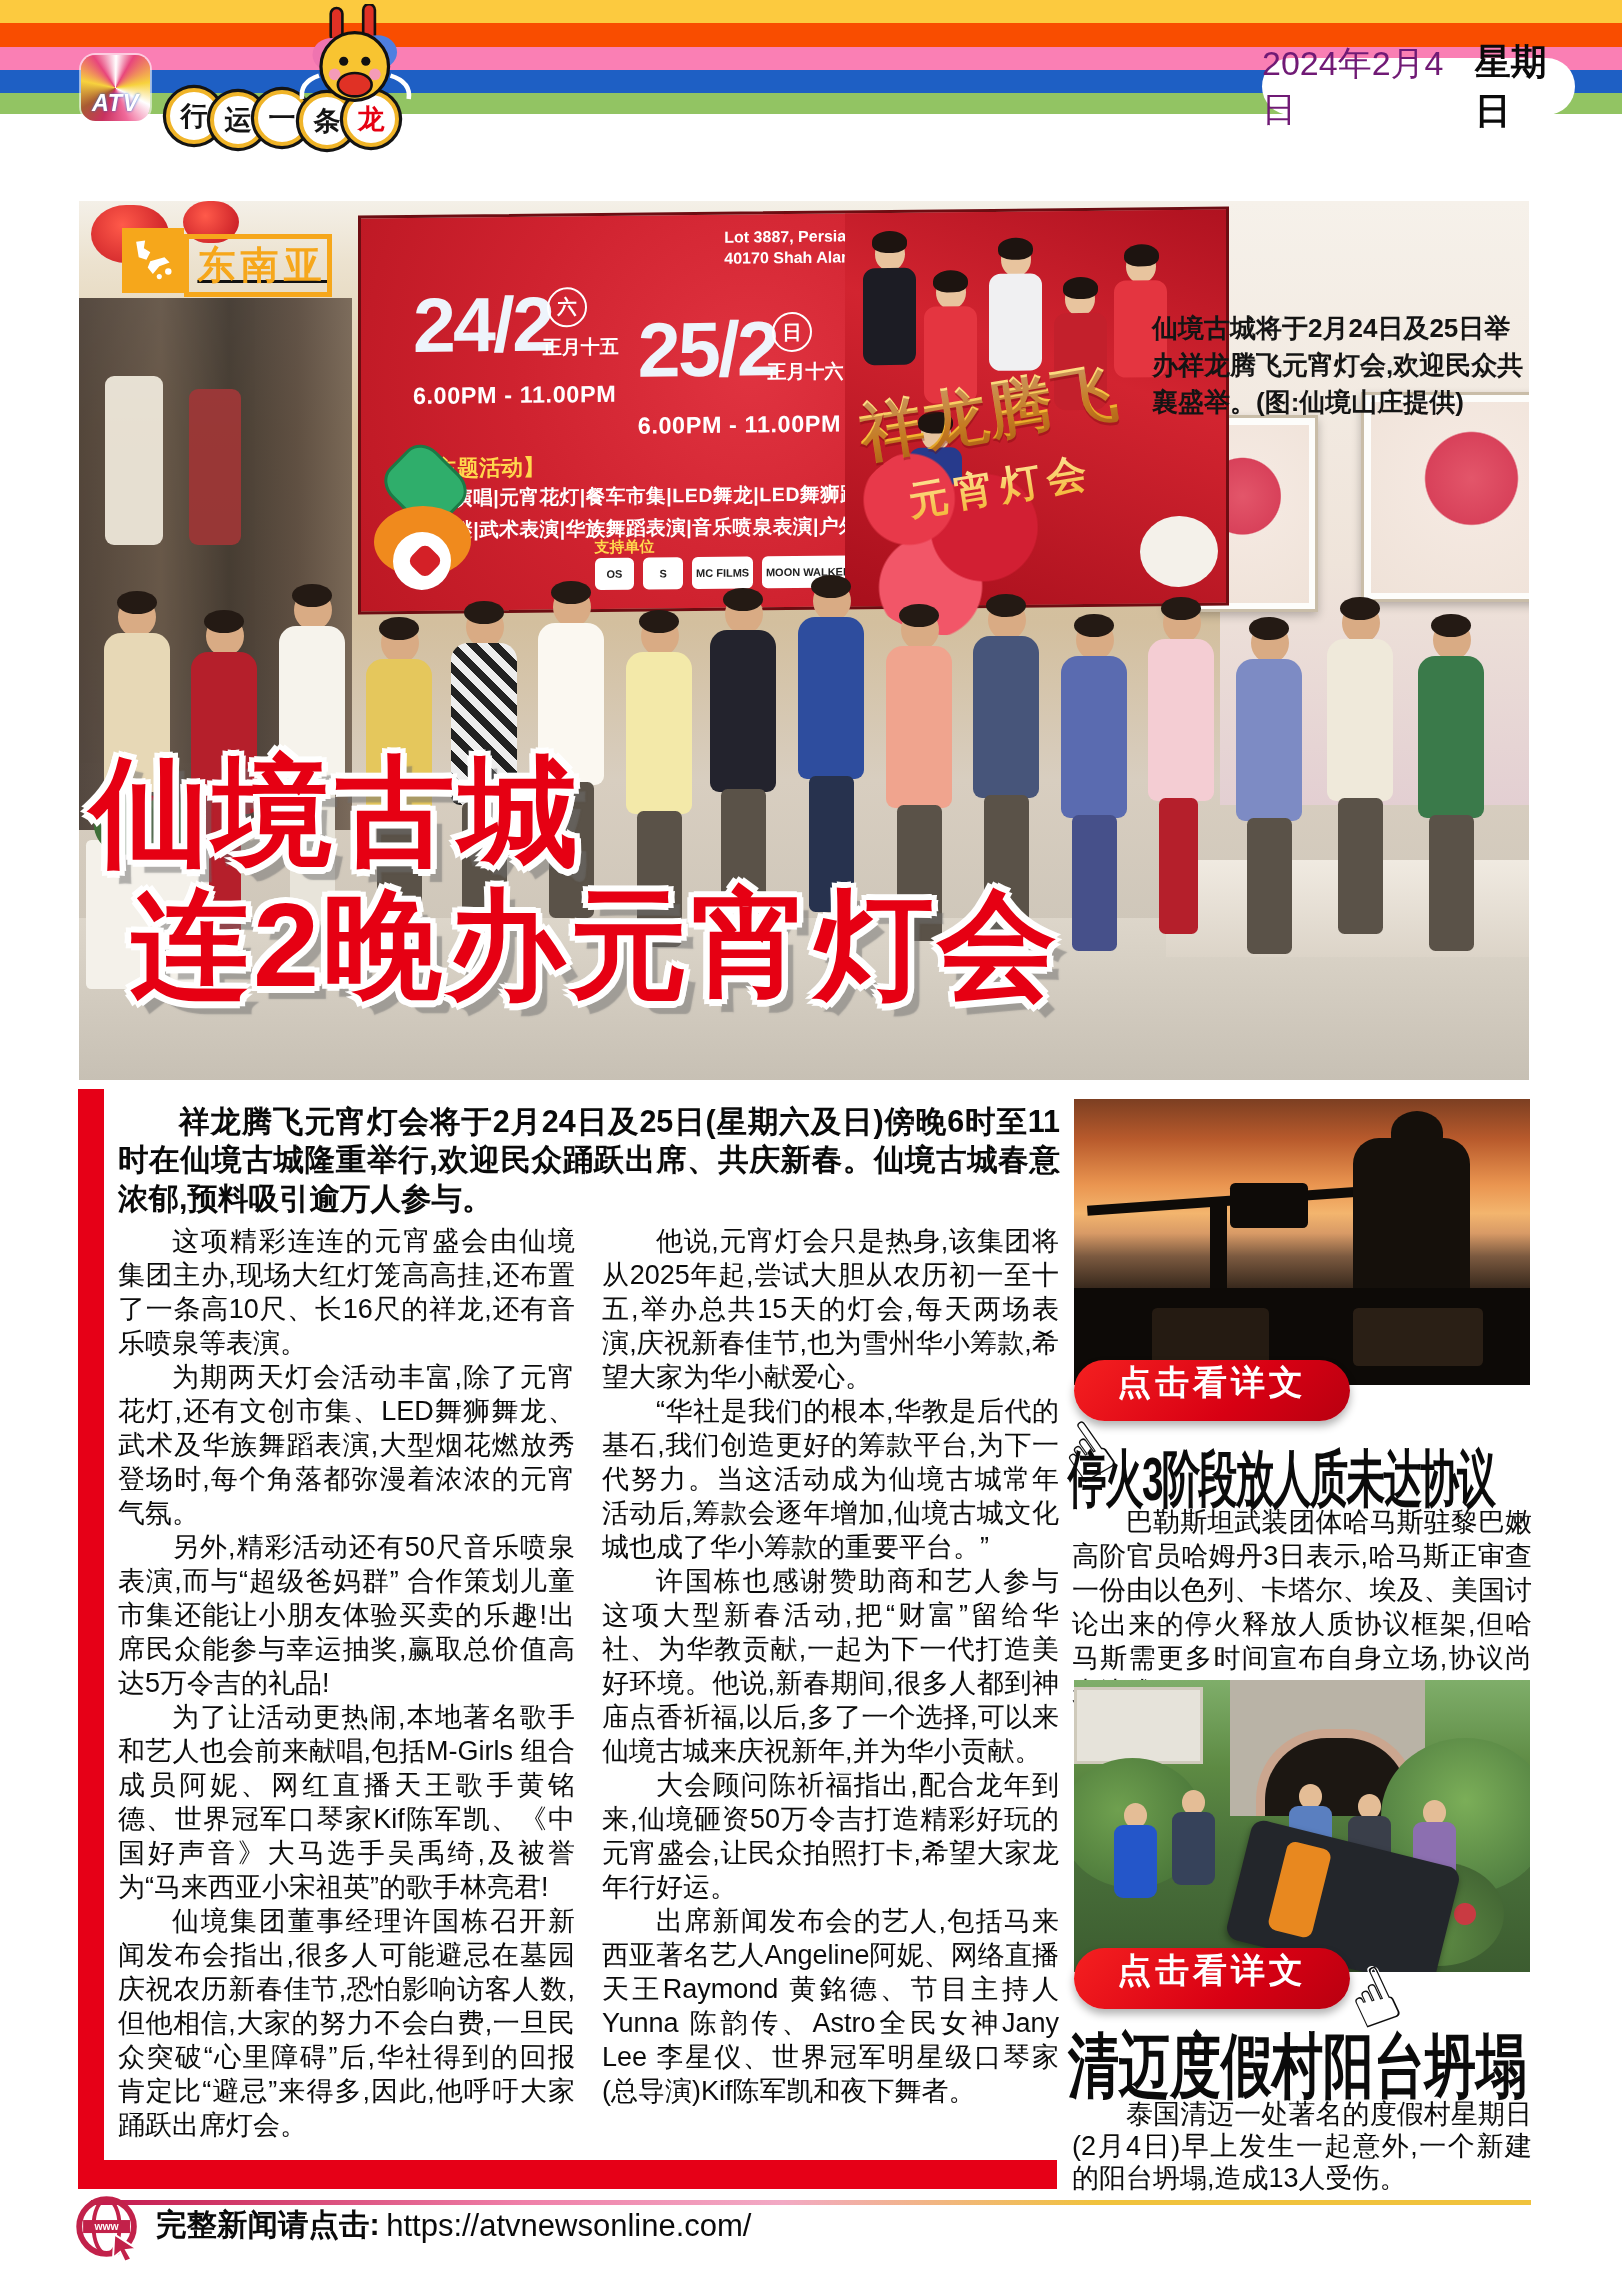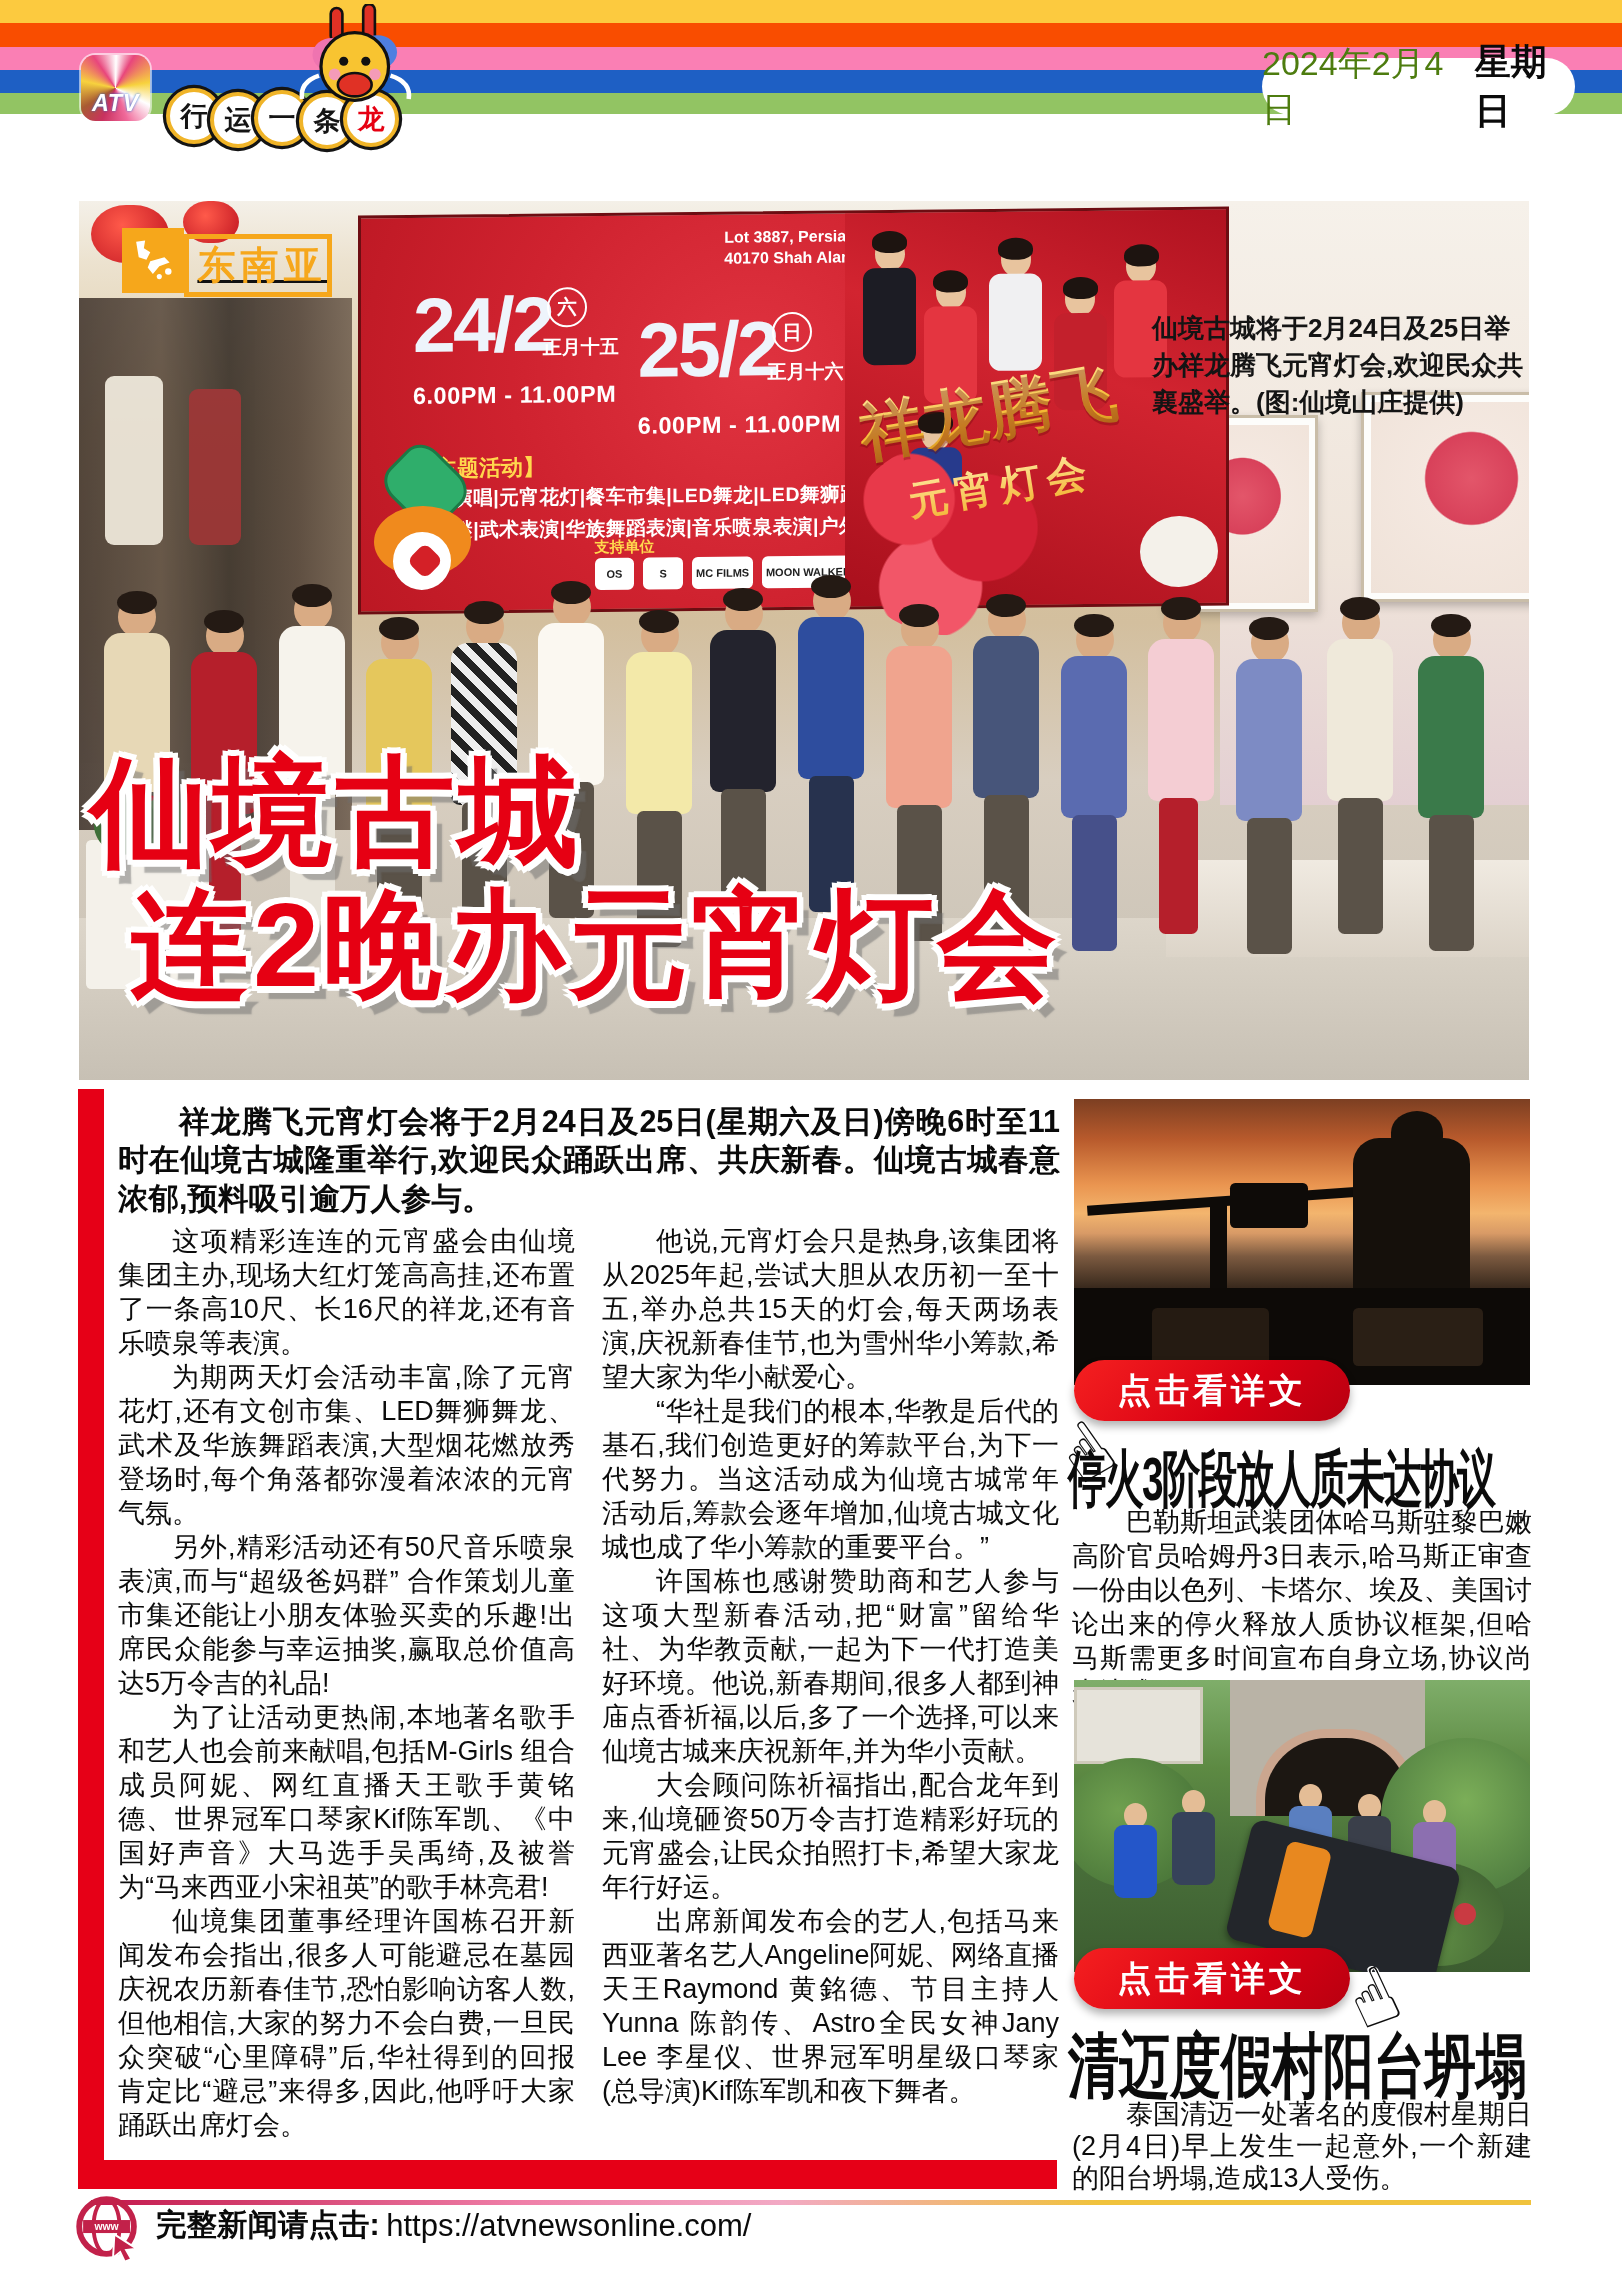--- a/index.html
+++ b/index.html
@@ -20,21 +20,21 @@
   .atv span{color:#fff;font-weight:900;font-size:23.4px;font-style:italic;text-shadow:0 0 2.6px #2a6fd4;padding-bottom:3.9px;letter-spacing:0.6px;}
   
   .circle{position:absolute;width:48px;height:48px;border-radius:50%;background:#fff;
           border:4.5px solid #f0b428;box-shadow:0 0 0 3.2px #141414;display:flex;align-items:center;justify-content:center;
           font-size:27px;font-weight:900;color:#141414;}
   .circle.red{color:#e60012;}
   .dragon{left:293px;top:3.9px;width:130px;height:112px;z-index:3;}
   
   .datebox{left:1262px;top:58px;width:313px;height:57px;background:#fff;border-radius:28.6px;
            display:flex;align-items:center;justify-content:center;gap:13px;}
-  .datebox .d{font-size:34px;font-weight:500;color:#4d7c0f;}
+  .datebox .d{font-size:34px;font-weight:500;color:#701a75;}
   .datebox .w{font-size:36px;font-weight:900;color:#0a0a0a;}
   
   .photo{left:79px;top:201px;width:1450px;height:879px;overflow:hidden;
          background:linear-gradient(180deg,#f4f0e8 0%,#ece2cf 7%,#dcc8a2 26%,#d3bf9e 48%,#d8cec0 66%,#cfc7ba 82%,#c6beb1 100%);}
   .ph-rack{position:absolute;left:0;top:97px;width:273px;height:532px;
            background:linear-gradient(90deg,#3c3029 0%,#55463a 30%,#2e2620 55%,#4a3b31 80%,#6a594a 100%);opacity:.85;}
   .ph-rack:before{content:"";position:absolute;left:26px;top:78px;width:58px;height:169px;background:#e9e4da;border-radius:9px;}
   .ph-rack:after{content:"";position:absolute;left:110px;top:91px;width:52px;height:156px;background:#8e1f24;border-radius:9px;}
   .lantern{position:absolute;background:radial-gradient(circle at 40% 35%,#ff5a4a,#c01420);border-radius:45%/50%;}
   .ph-rightwall{position:absolute;left:1141px;top:0;width:309px;height:604px;background:linear-gradient(180deg,#f6f1ea,#efe4da 60%,#e3cfd2 100%);}
@@ -126,21 +126,21 @@
   .bldg{position:absolute;left:156px;top:0;width:195px;height:136px;background:#b9b3a6;}
   .bldg .arch{position:absolute;left:26px;bottom:0;width:143px;height:78px;border-radius:71px 71px 0 0;background:#1c1712;border:9px solid #cba68f;border-bottom:none;}
   .balc{position:absolute;left:0;top:6.5px;width:123px;height:71px;background:#e6e3da;border:3.9px solid #cfcabb;}
   .shrub{position:absolute;border-radius:50%;}
   .medic{position:absolute;width:45px;height:97px;}
   .medic .mh{position:absolute;left:11px;top:0;width:23.4px;height:25px;border-radius:50%;background:#e4bd96;}
   .medic .mb{position:absolute;left:1.3px;top:22px;width:43px;height:73px;border-radius:9px;}
   .stretcher{position:absolute;left:162px;top:162px;width:214px;height:123px;background:#23262b;border-radius:13px;transform:rotate(14deg);box-shadow:0 3.9px 7.8px rgba(0,0,0,.4);}
   .stretcher:before{content:"";position:absolute;left:39px;top:13px;width:45px;height:91px;background:#e8881f;border-radius:9px;}
   .redbtn{width:276px;height:61px;background:linear-gradient(135deg,#f52020 0%,#d80013 60%,#b80010 100%);
-          border-radius:30.5px;display:flex;align-items:center;justify-content:center;box-shadow:0 5.2px 9px rgba(0,0,0,.3);cursor:pointer;}
+          border-radius:30.5px;display:flex;justify-content:center;box-shadow:0 5.2px 9px rgba(0,0,0,.3);cursor:pointer;}
   .redbtn span{color:#fff;font-size:34px;font-weight:900;letter-spacing:3.9px;}
   .btn1{left:1074px;top:1360px;} .btn2{left:1074px;top:1948px;}
   .hand{font-size:77px;color:#0d0d0d;transform:rotate(-35deg);text-shadow:1.3px 1.3px 0 #fff,-1.3px -1.3px 0 #fff;line-height:1;}
   .hand1{left:1063px;top:1414px;} .hand2{left:1350px;top:1960px;transform:rotate(-25deg);}
   .shead{color:#0b0b0b;white-space:nowrap;}
   .shead1{left:1068px;top:1436px;} .shead1 span{display:inline-block;font-size:40px;font-weight:900;letter-spacing:-1.9px;transform:scale(0.97,1.55);transform-origin:left top;}
   .shead2{left:1068px;top:2020px;} .shead2 span{display:inline-block;font-size:51px;font-weight:900;letter-spacing:0px;transform:scale(1,1.38);transform-origin:left top;}
   .sbody{width:460px;font-size:27px;line-height:34px;text-align:justify;color:#0c0c0c;font-weight:500;}
   .sbody p{margin:0;text-indent:2em;}
   .sbody1{left:1072px;top:1505px;} .sbody2{left:1072px;top:2098px;line-height:32px;}

